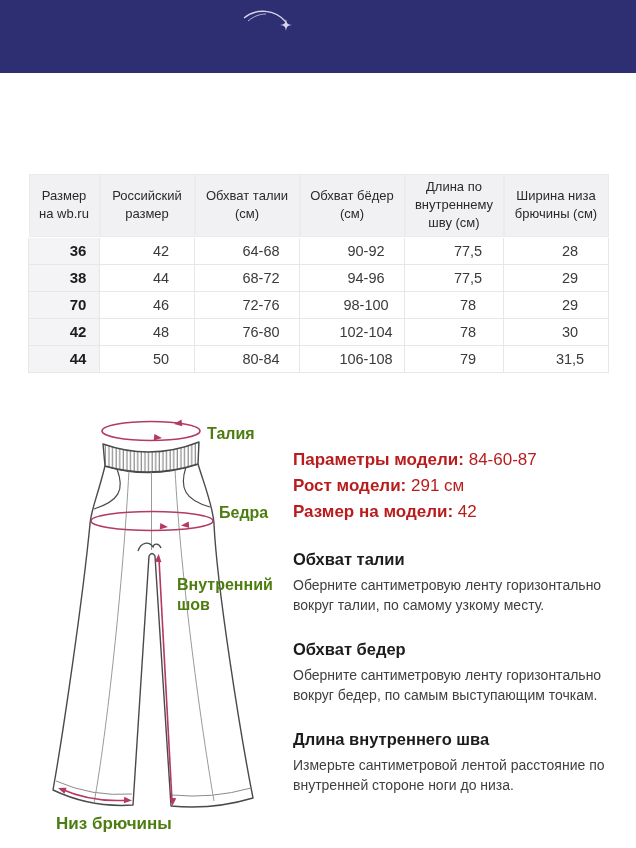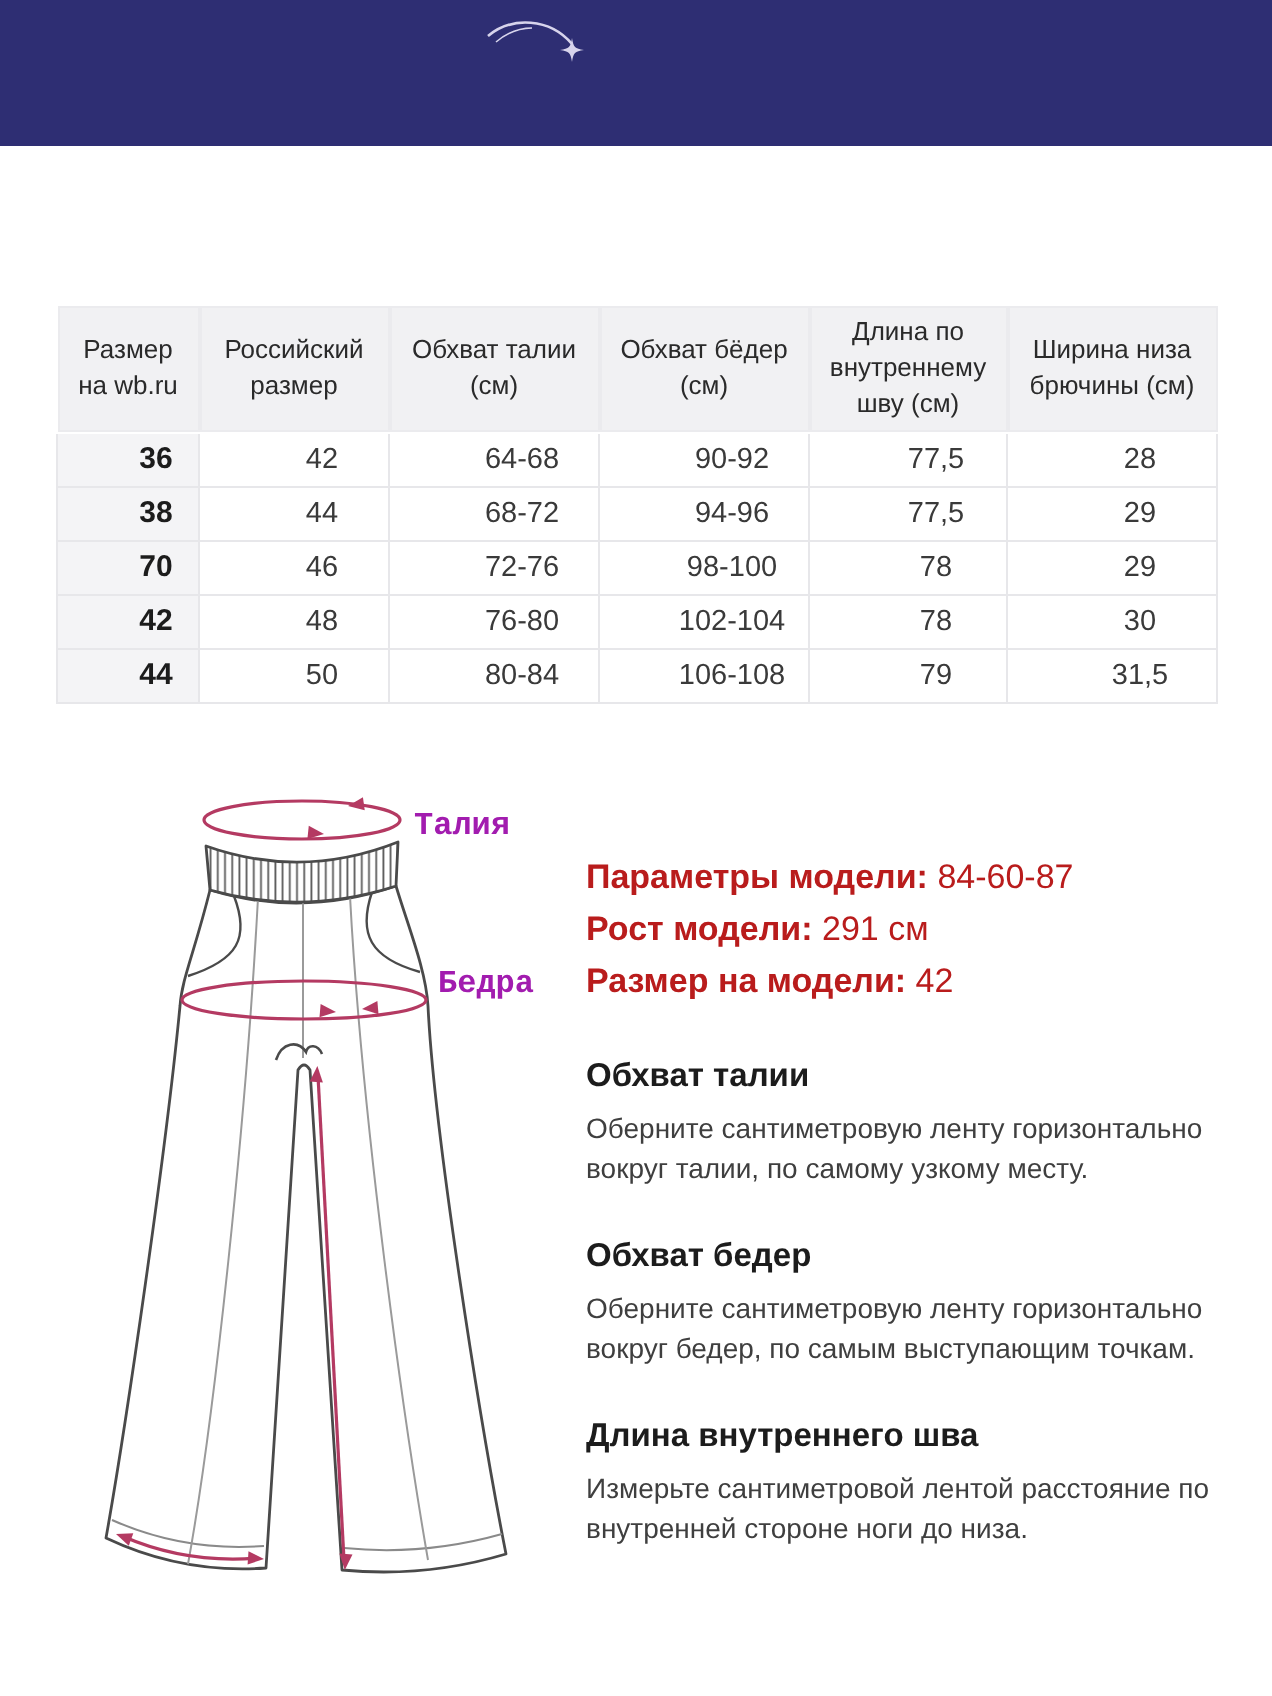--- a/index.html
+++ b/index.html
@@ -7,21 +7,21 @@
     font-family: "Liberation Sans", sans-serif; color: #1f1f1f; }
 
   
   .header { position: relative; width: 636px; height: 73px; background: #2e2e73;
     display: flex; align-items: center; justify-content: center; }
   .logo-text { color: #d7d4ec; font-size: 27px; font-weight: 500;
     letter-spacing: 7px; padding-top: 8px; }
   .comet { position: absolute; left: 240px; top: 5px; }
 
   
-  table.size-table { width: 580px; margin: 79px 28px 0 28px; border-collapse: collapse;
+  table.size-table { width: 580px; margin: 100px 28px 0 28px; border-collapse: collapse;
     table-layout: fixed; text-align: center; }
   .size-table col.c0 { width: 71px; }
   .size-table col.c1 { width: 95px; }
   .size-table col.c2 { width: 105px; }
   .size-table col.c3 { width: 105px; }
   .size-table col.c4 { width: 99px; }
   .size-table col.c5 { width: 105px; }
   .size-table th { background: #f1f1f3; border: 1.5px solid #fff;
     outline: 1px solid #ebebee; outline-offset: -1.5px;
     font-weight: 500; font-size: 13px; line-height: 1.4; color: #2a2a2a;
@@ -29,21 +29,21 @@
   .size-table td { border: 1px solid #e7e7ea; font-size: 14.5px; color: #3a3a3a;
     height: 27px; vertical-align: middle; padding-left: 28px; }
   .size-table td.first { background: #f4f4f6; font-weight: 700; font-size: 15px;
     color: #1c1c1c; }
 
   
   .lower { position: relative; width: 636px; height: 469px; margin-top: 14px; }
   .pants-svg { position: absolute; left: 25px; top: 15px; }
 
   .diagram-label { position: absolute; font-weight: 700; font-size: 16px;
-    color: #a21caf; line-height: 1.25; font-family: Liberation Mono, monospace; }
+    color: #4d7c0f; line-height: 1.25; }
   .lbl-waist { left: 207px; top: 37px; }
   .lbl-hips  { left: 219px; top: 116px; }
   .lbl-inseam { left: 177px; top: 188px; width: 104px; }
   .lbl-hem { left: 56px; top: 426px; font-size: 17px; }
 
   .info-col { position: absolute; left: 293px; top: 60px; width: 326px; }
   .mi-line { font-size: 17px; line-height: 26px; color: #b91c1c; }
   .mi-label { font-weight: 700; }
   .guide-section { margin-top: 25px; }
   .guide-section:first-of-type { margin-top: 26px; }
@@ -170,20 +170,22 @@
       <path d="M133.7,152 l-3.3,8 l6.6,0 Z" transform="rotate(4 133.7 152)"></path>
       <path d="M147.4,404 l-3.3,-8 l6.6,0 Z" transform="rotate(4 147.4 404)"></path>
 
       <path d="M33,386 l8,-3.3 l0,6.6 Z" transform="rotate(20 33 386)"></path>
       <path d="M107,398.5 l-8,-3.3 l0,6.6 Z" transform="rotate(4 107 398.5)"></path>
     </g>
   </svg>
 
   <div class="diagram-label lbl-waist">Талия</div>
   <div class="diagram-label lbl-hips">Бедра</div>
+  <div class="diagram-label lbl-inseam">Внутренний шов</div>
+  <div class="diagram-label lbl-hem">Низ брючины</div>
 
   <div class="info-col">
     <div>
       <div class="mi-line">
         <span class="mi-label">Параметры модели:</span>
         <span>84-60-87</span>
       </div>
       <div class="mi-line">
         <span class="mi-label">Рост модели:</span>
         <span>291 см</span>

